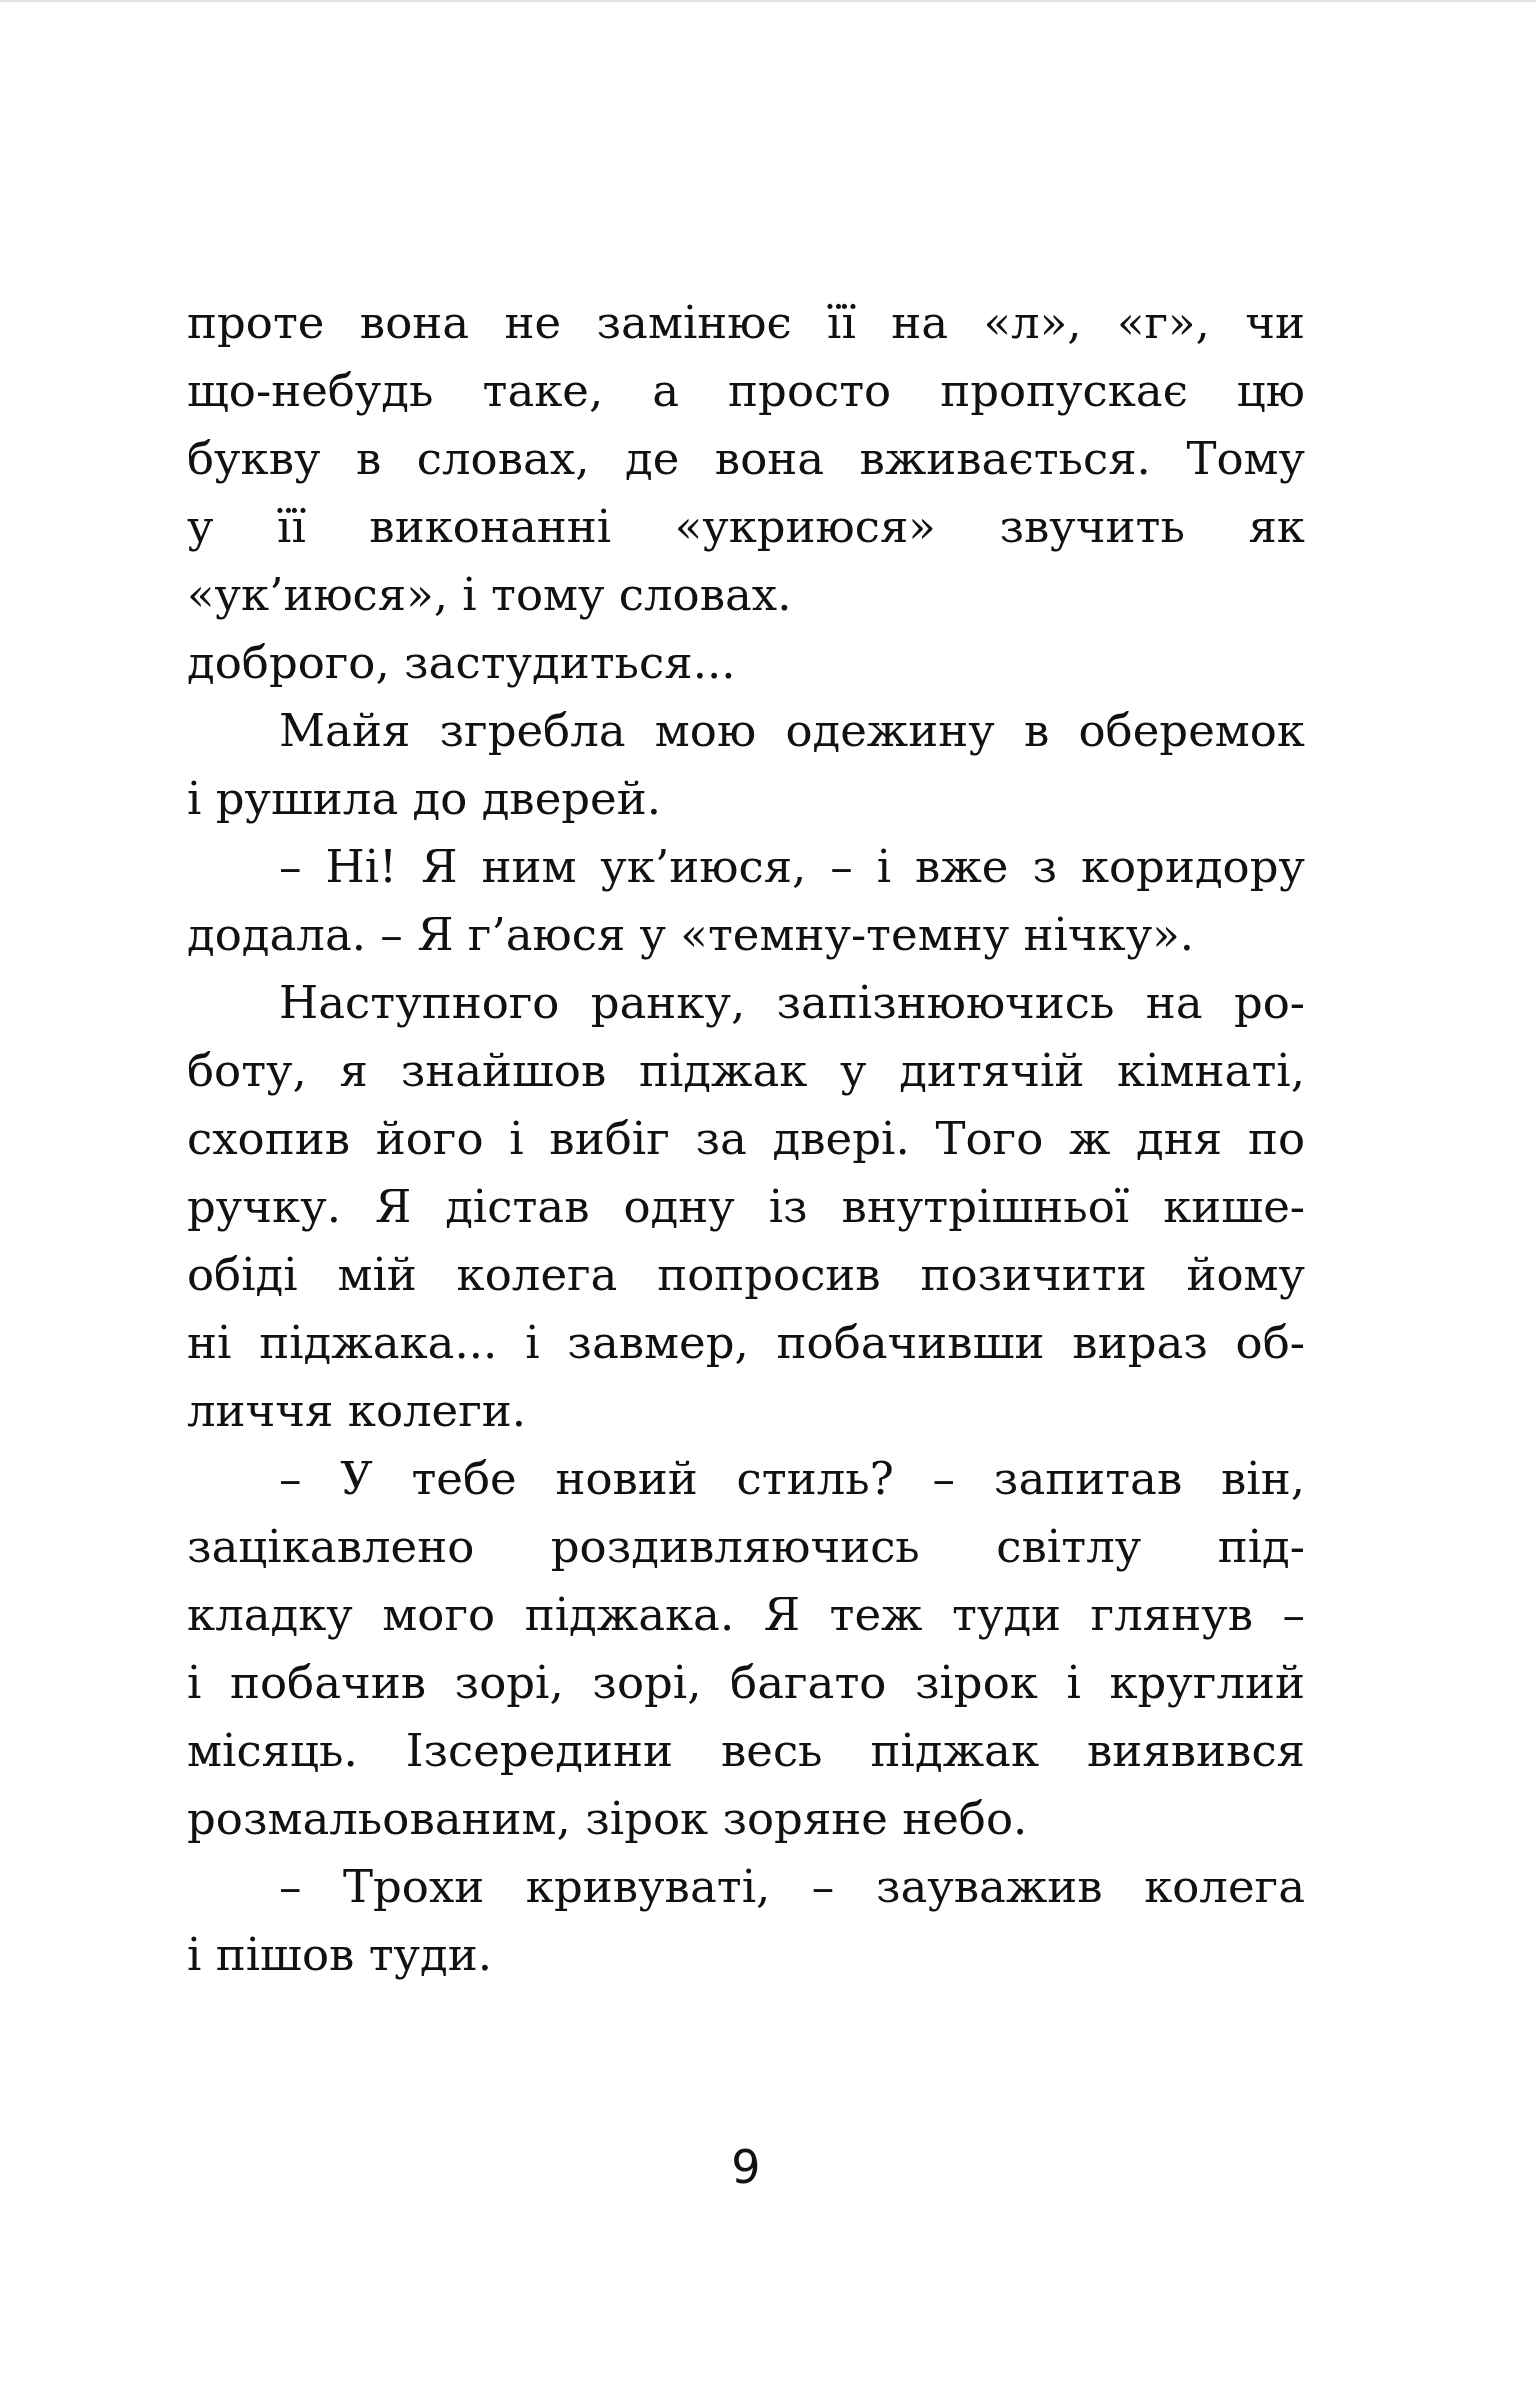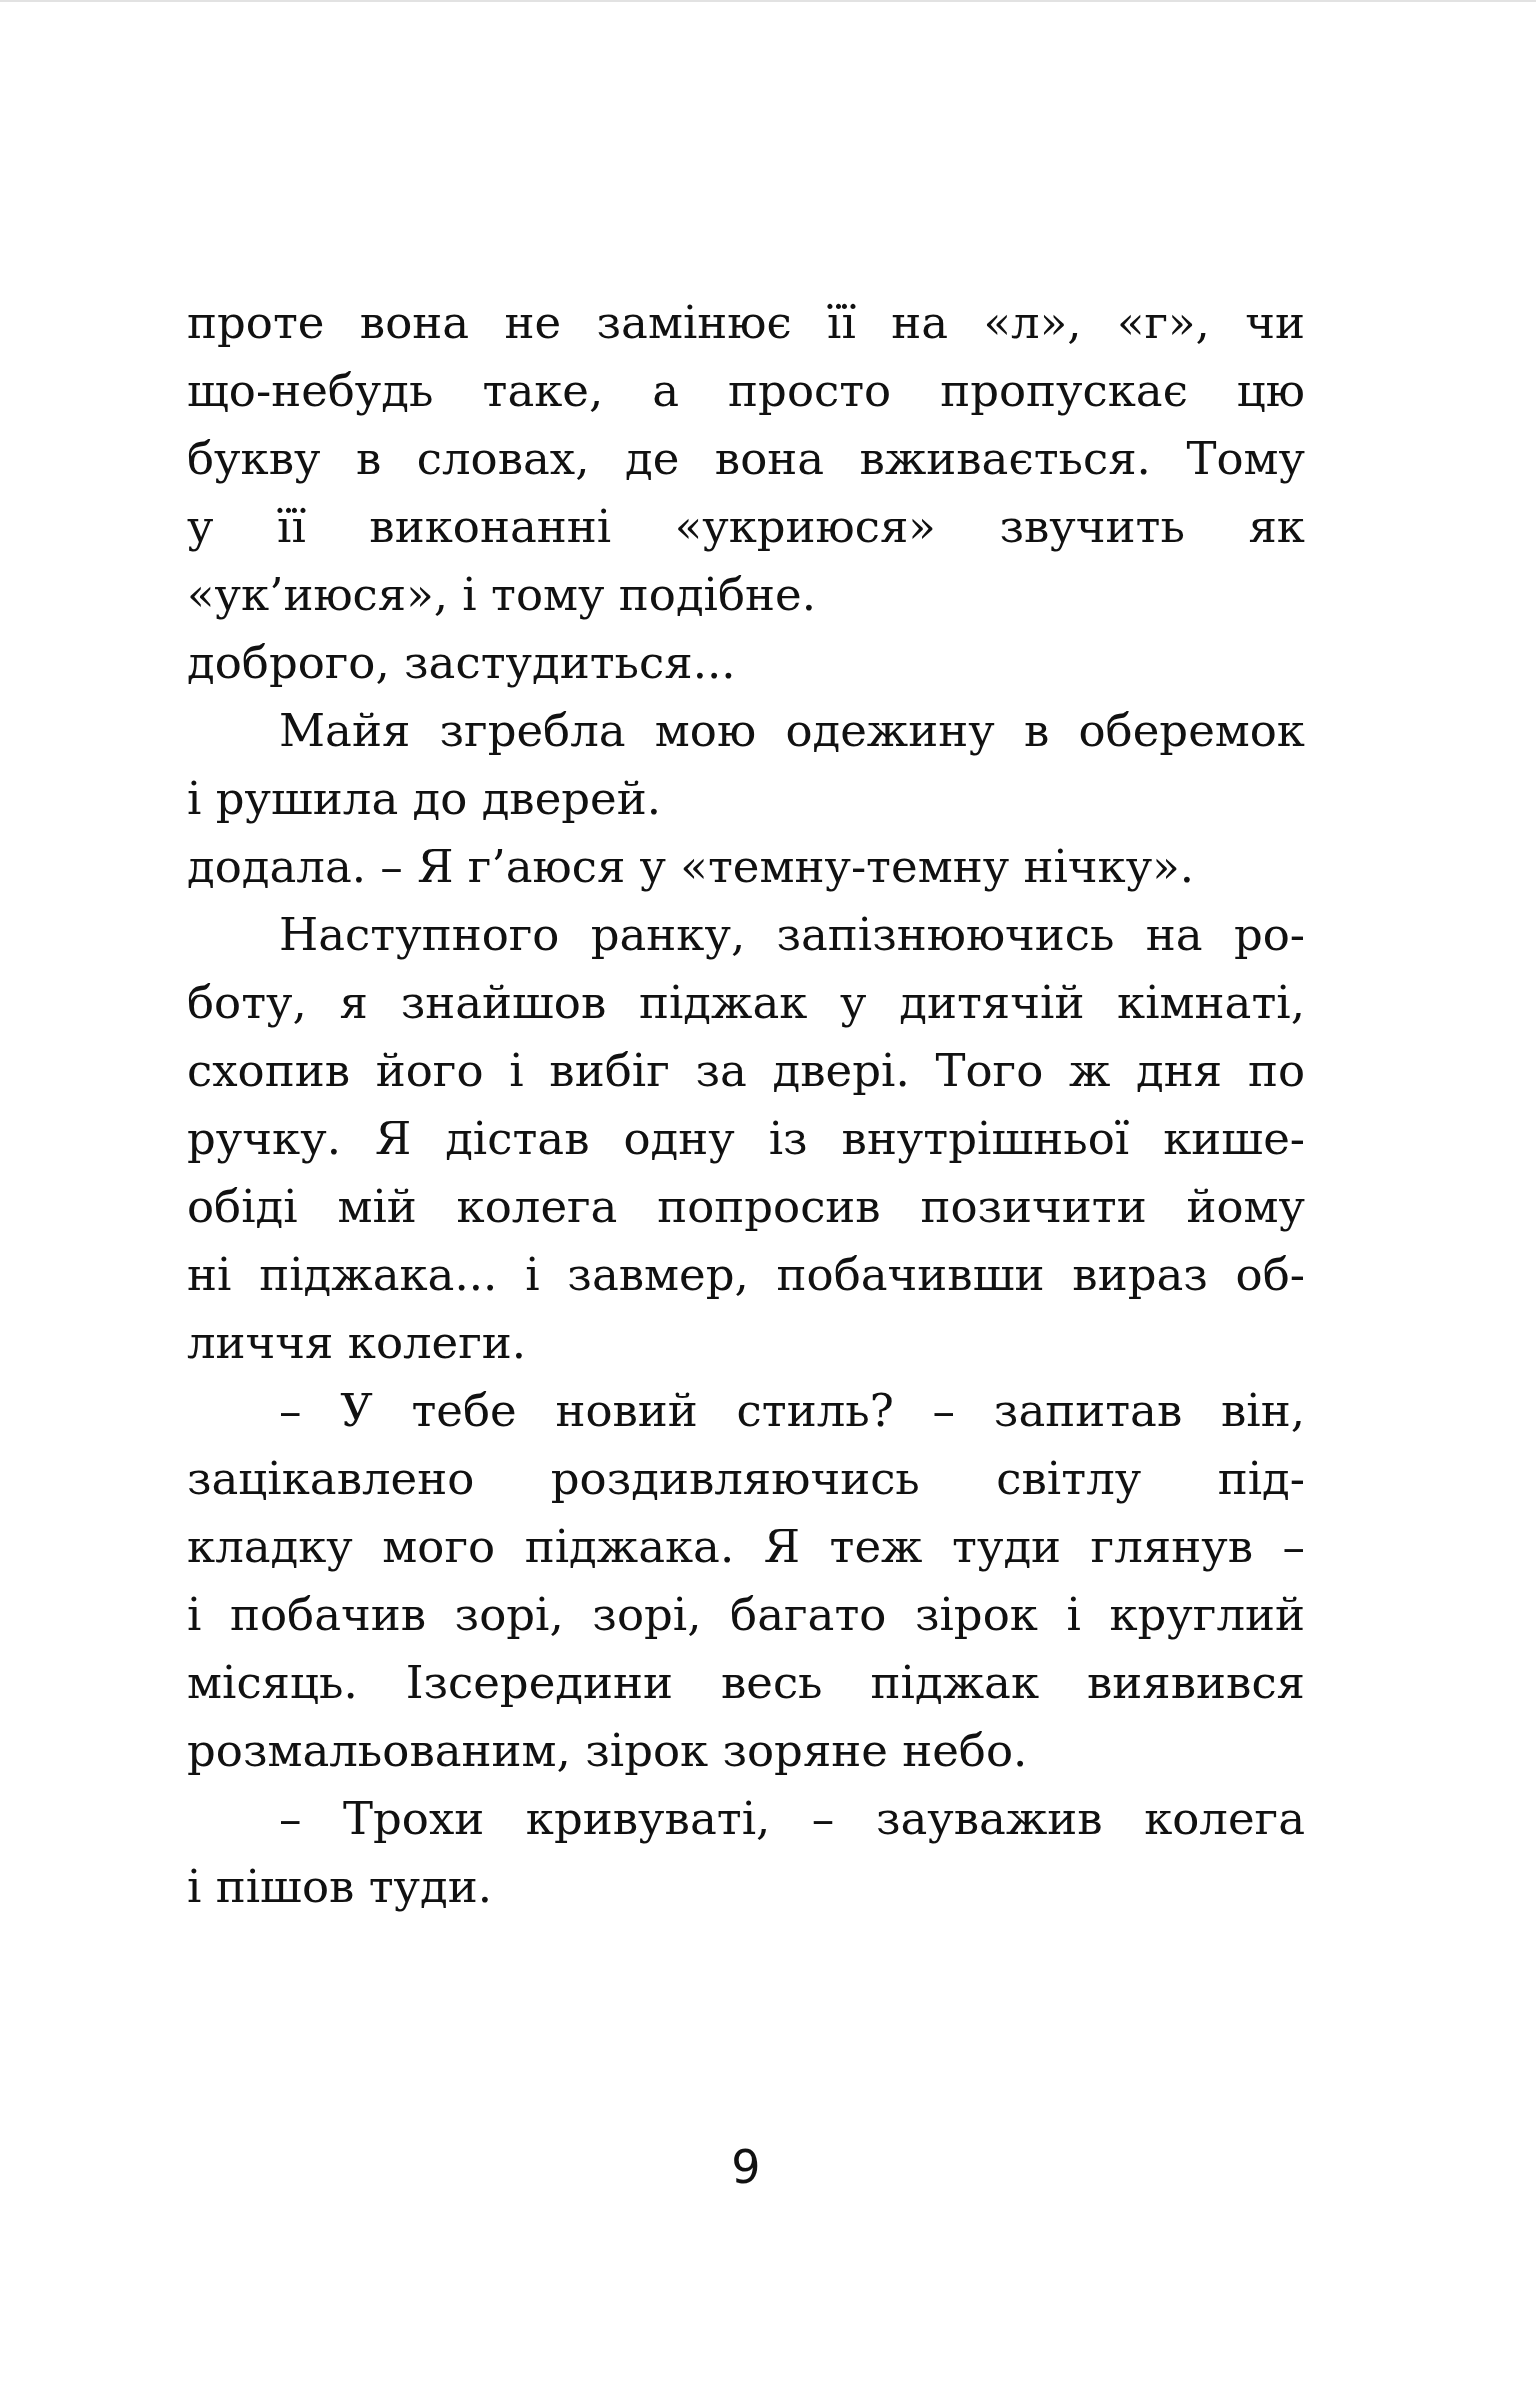--- a/index.html
+++ b/index.html
@@ -66,24 +66,25 @@
 <body>
 
 <div class="top-bar"></div>
 
 <div class="page">
   <div class="text-block">
     <span class="line justify">проте вона не замінює її на «л», «г», чи</span>
     <span class="line justify">що-небудь таке, а просто пропускає цю</span>
     <span class="line justify">букву в словах, де вона вживається. Тому</span>
     <span class="line justify">у її виконанні «укриюся» звучить як</span>
-    <span class="line">«ук’июся», і тому подібне.</span>
+    <span class="line">«ук’июся», і тому словах.</span>
     <span class="line">доброго, застудиться...</span>
     <span class="line justify indent">Майя згребла мою одежину в оберемок</span>
     <span class="line">і рушила до дверей.</span>
+    <span class="line justify indent">– Ні! Я ним ук’июся, – і вже з коридору</span>
     <span class="line">додала. – Я г’аюся у «темну-темну нічку».</span>
     <span class="line justify indent">Наступного ранку, запізнюючись на ро-</span>
     <span class="line justify">боту, я знайшов піджак у дитячій кімнаті,</span>
     <span class="line justify">схопив його і вибіг за двері. Того ж дня по</span>
     <span class="line justify">ручку. Я дістав одну із внутрішньої кише-</span>
     <span class="line justify">обіді мій колега попросив позичити йому</span>
     <span class="line justify">ні піджака... і завмер, побачивши вираз об-</span>
     <span class="line">личчя колеги.</span>
     <span class="line justify indent">– У тебе новий стиль? – запитав він,</span>
     <span class="line justify">зацікавлено роздивляючись світлу під-</span>

